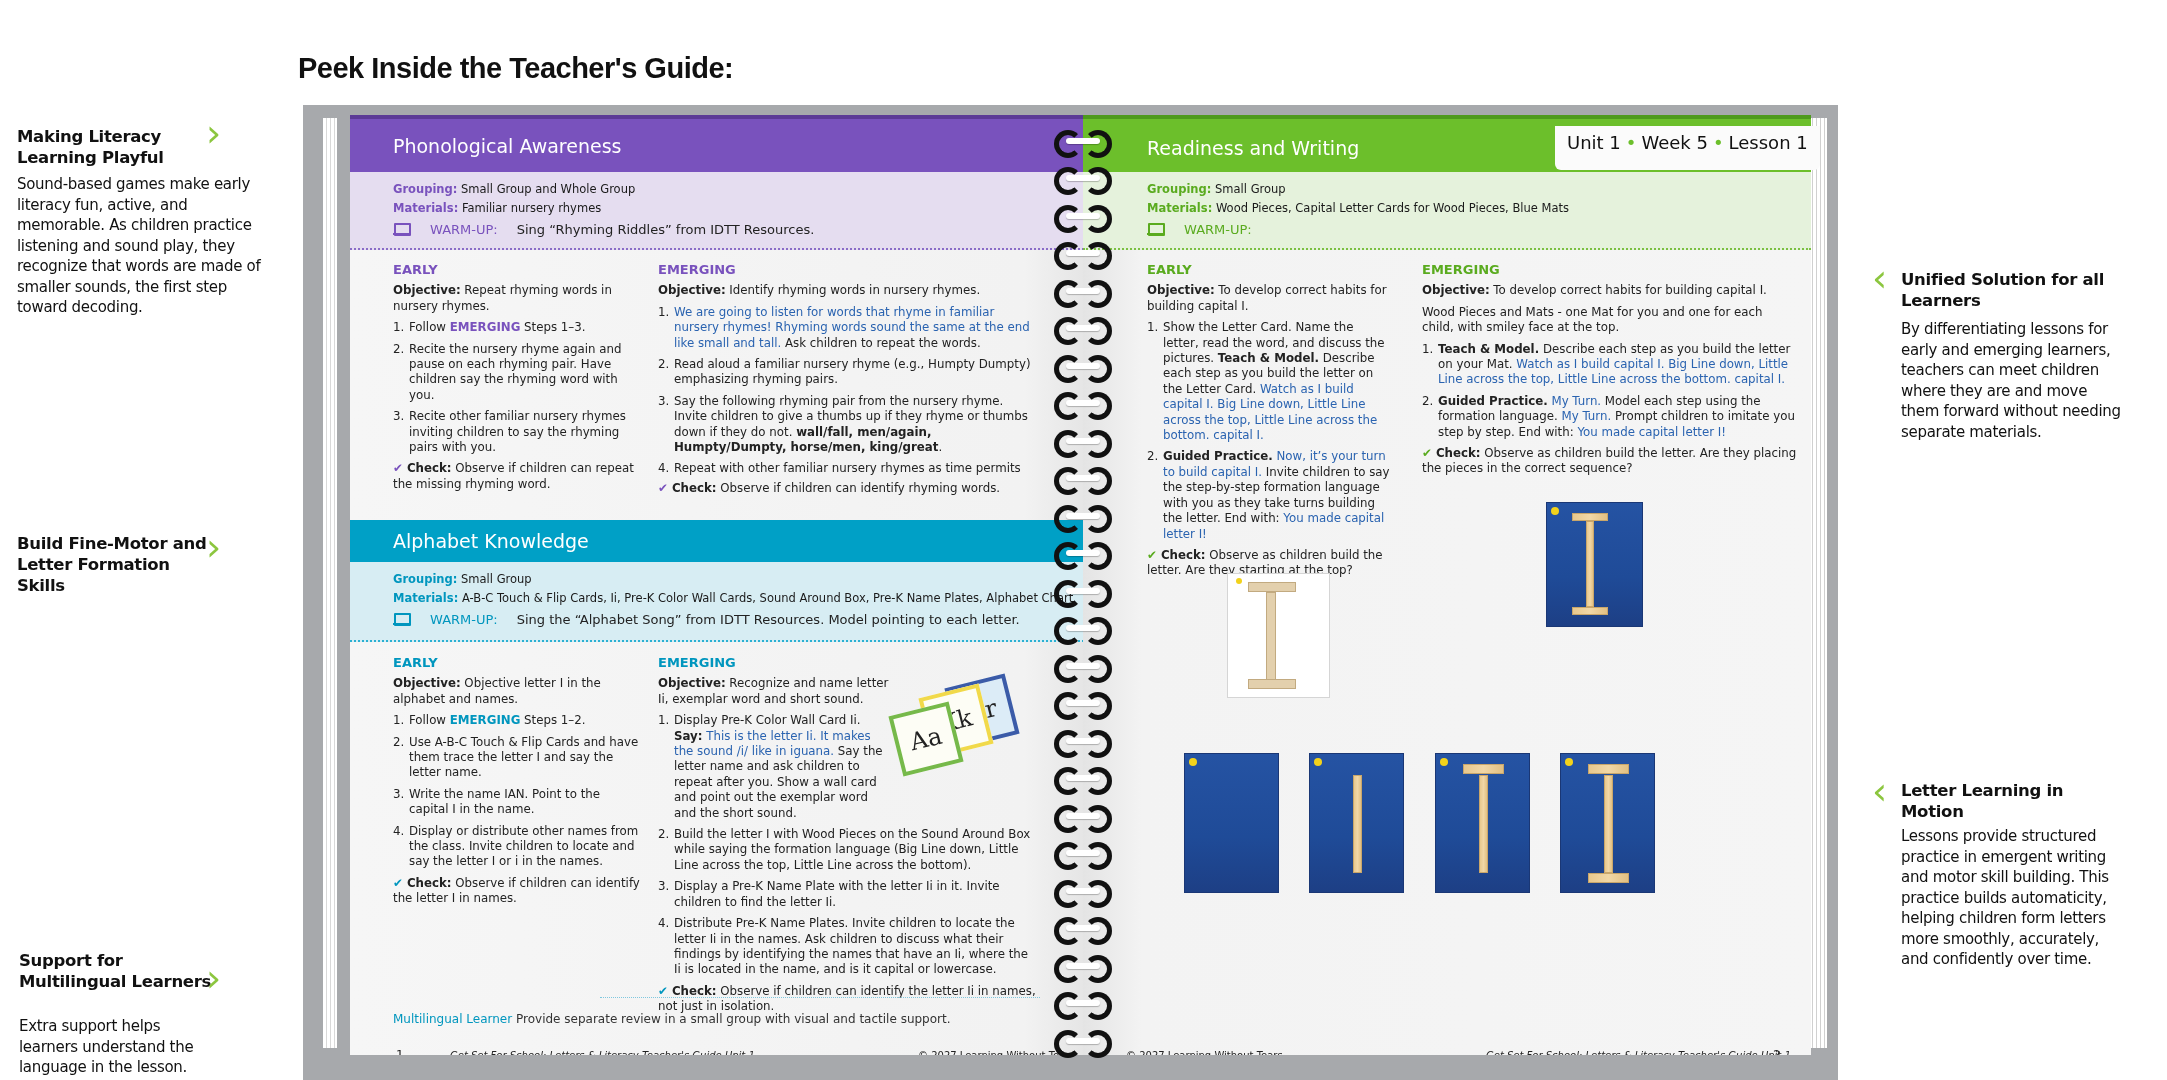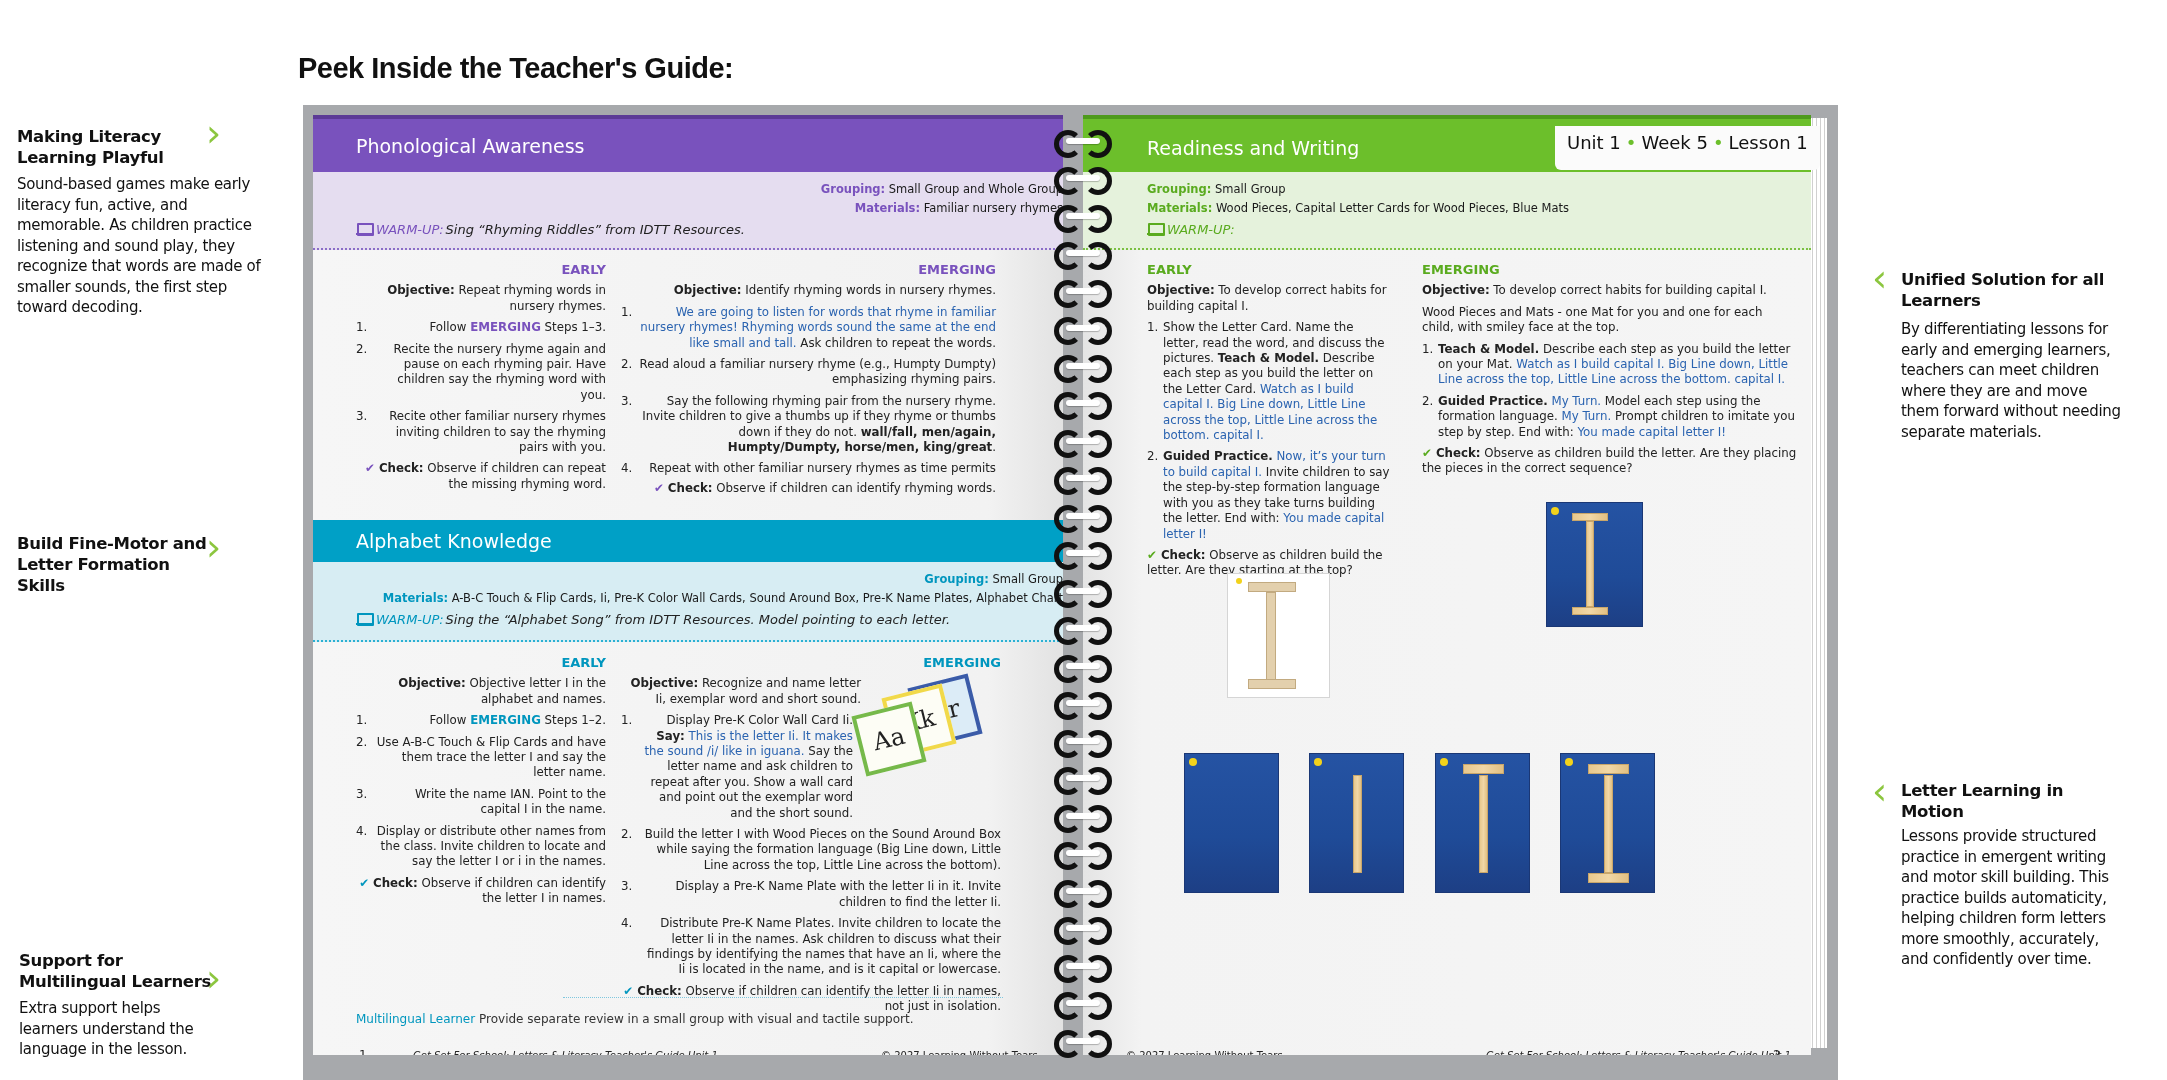--- a/index.html
+++ b/index.html
@@ -13,37 +13,37 @@
   .callout h3 { font-size: 16.5px; font-weight: bold; line-height: 21px; color: #111; font-family: "DejaVu Sans", sans-serif; letter-spacing: -0.3px; }
   .callout p { font-size: 15px; line-height: 20.5px; color: #111; margin-top: 10px; font-family: "DejaVu Sans", sans-serif; letter-spacing: -0.3px; }
   .chev { position: absolute; color: #8cc63f; font-size: 30px; font-weight: normal; line-height: 30px; font-family: "DejaVu Sans", sans-serif; }
   .callout.right p { margin-top: 8px; }
 
   
   .frame { position: absolute; left: 303px; top: 105px; width: 1535px; height: 975px; background: #a7a9ac; }
   .stack-l { position: absolute; left: 323px; top: 118px; width: 14px; height: 930px; background: repeating-linear-gradient(90deg, #ffffff 0 3px, #d9d9d9 3px 4px); }
   .stack-r { position: absolute; left: 1809px; top: 118px; width: 18px; height: 930px; background: repeating-linear-gradient(90deg, #ffffff 0 3px, #d0d0d0 3px 4px); }
   .page { position: absolute; top: 115px; height: 940px; background: #f4f4f4; overflow: hidden; }
-  .page.left { left: 313px; width: 750px; background: linear-gradient(90deg, #f6f6f6 0%, #f2f2f2 90%, #e2e2e2 100%); text-align: right; }
+  .page.left { left: 350px; width: 750px; background: linear-gradient(90deg, #f6f6f6 0%, #f2f2f2 90%, #e2e2e2 100%); }
   .page.right { left: 1083px; width: 728px; background: linear-gradient(90deg, #e4e4e4 0%, #f3f3f3 8%, #f5f5f5 100%); }
 
   .sec-head { position: absolute; left: 0; right: 0; height: 54px; display: flex; align-items: center; padding-left: 43px; color: #fff; font-size: 19px; font-family: "DejaVu Sans", sans-serif; }
   .sec-head.purple { background: #7952bd; border-top: 4px solid #5c3a96; }
   .sec-head.green { background: #6cbf2b; border-top: 4px solid #4e9a1c; padding-left: 64px; }
   .sec-head.blue { background: #00a0c6; }
 
   .info { position: absolute; left: 0; right: 0; padding: 8px 0 0 43px; font-size: 11.5px; line-height: 19px; font-family: "DejaVu Sans", sans-serif; }
   .info.purple { background: #e5ddf0; border-bottom: 2px dotted #8a6cc7; }
   .info.green { background: #e5f2dc; border-bottom: 2px dotted #7bc043; padding-left: 64px; }
   .info.blue { background: #d7edf3; border-bottom: 2px dotted #2bb0d2; }
   .info .lbl { font-weight: bold; }
   .purple .lbl, .purple-t { color: #7952bd; }
   .green .lbl, .green-t { color: #5aab1f; }
   .blue .lbl, .blue-t { color: #0096be; }
-  .warm { display: flex; align-items: center; gap: 2px; font-size: 13px; margin-top: 2px; font-style: italic; }
+  .warm { display: flex; align-items: center; gap: 19px; font-size: 13px; margin-top: 2px; }
   .warm .lbl { font-weight: normal; }
   .laptop { display: inline-block; width: 18px; height: 13px; position: relative; }
   .laptop::before { content: ""; position: absolute; left: 1px; top: 0; width: 13px; height: 9px; border: 2px solid currentColor; border-radius: 1px; }
   .laptop::after { content: ""; position: absolute; left: 0; top: 10px; width: 17px; height: 2px; background: currentColor; }
 
   .col { position: absolute; font-size: 11.8px; line-height: 15.4px; color: #222; font-family: "DejaVu Sans", sans-serif; }
   .col .lvl { font-weight: bold; font-size: 13px; margin-bottom: 6px; }
   .col .obj { margin-bottom: 6px; }
   .col .obj b { color: #222; }
   .col ol { list-style: none; }
@@ -90,21 +90,21 @@
 </div>
 <div class="chev" style="left:206px; top:118px; font-size:38px;">›</div>
 
 <div class="callout" style="left:17px; top:533px; width:250px;">
   <h3 style="width:190px;">Build Fine-Motor and Letter Formation Skills</h3>
 </div>
 <div class="chev" style="left:206px; top:532px; font-size:38px;">›</div>
 
 <div class="callout" style="left:19px; top:950px; width:200px;">
   <h3>Support for Multilingual Learners</h3>
-  <p style="margin-top:6px;">Extra support helps learners understand the language in the lesson.</p>
+  <p style="margin-top:24px;">Extra support helps learners understand the language in the lesson.</p>
 </div>
 <div class="chev" style="left:206px; top:963px; font-size:38px;">›</div>
 
 <div class="chev" style="left:1872px; top:263px; font-size:38px;">‹</div>
 <div class="callout right" style="left:1901px; top:269px; width:220px;">
   <h3>Unified Solution for all Learners</h3>
   <p>By differentiating lessons for early and emerging learners, teachers can meet children where they are and move them forward without needing separate materials.</p>
 </div>
 <div class="chev" style="left:1872px; top:776px; font-size:38px;">‹</div>
 <div class="callout right" style="left:1901px; top:780px; width:220px;">

